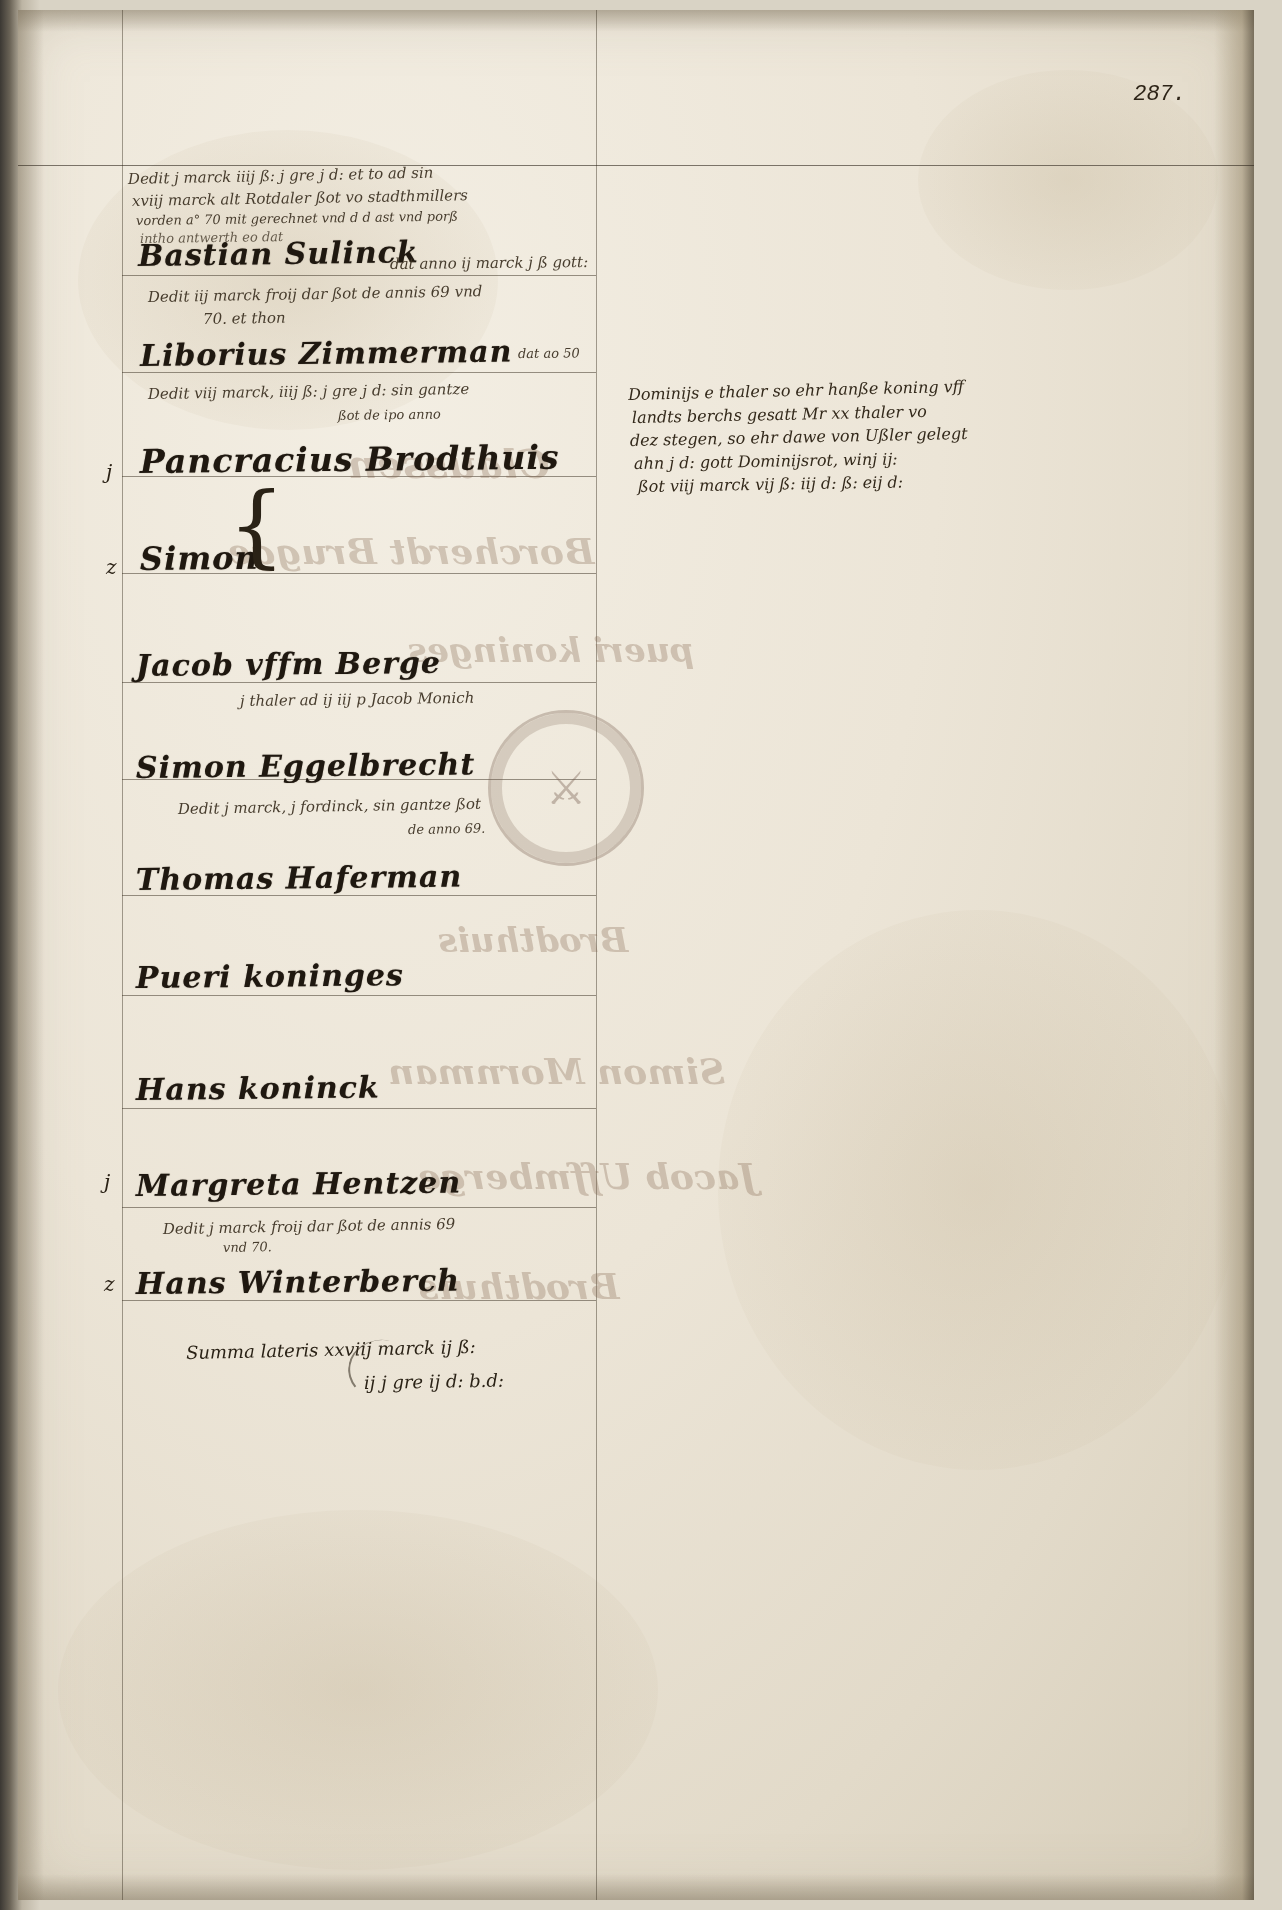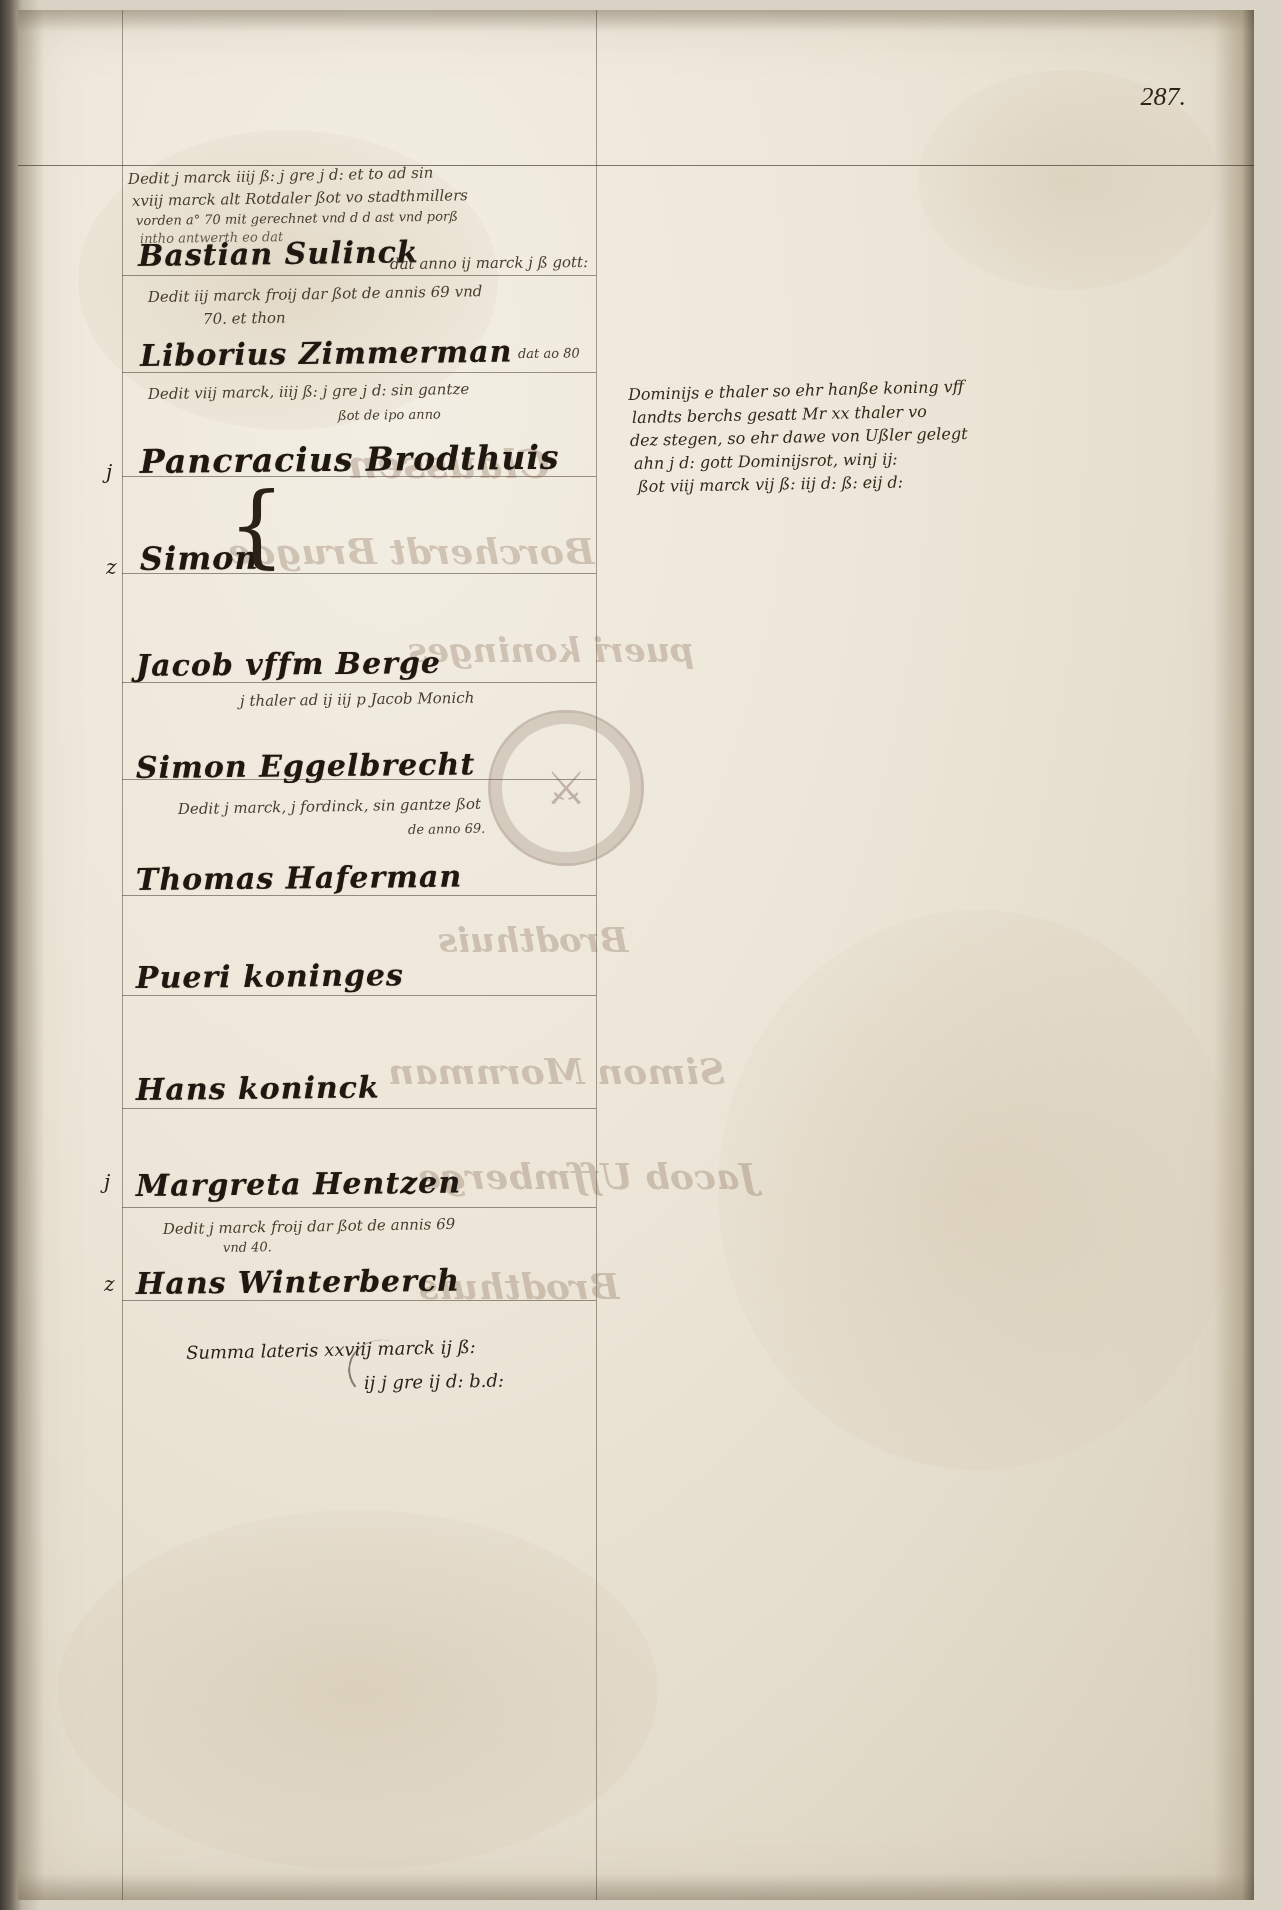--- a/index.html
+++ b/index.html
@@ -108,24 +108,24 @@
     opacity: 0.92;
   }
   .note.small { font-size: 13px; }
   .marg {
     font-size: 16px;
     font-style: italic;
     color: #33291b;
   }
   .folio {
     position: absolute;
-    font-size: 26px;
+    font-size: 22px;
     font-style: italic;
     color: #2d2417;
-    font-family: Liberation Serif, serif;
+    font-family: Liberation Mono, monospace;
   }
   .tick {
     position: absolute;
     font-size: 20px;
     font-style: italic;
     color: #2a2115;
   }
   .sum {
     font-size: 18px;
     font-style: italic;
@@ -221,21 +221,21 @@
     <div class="hand note" style="left:110px;top:160px;transform:rotate(-1.2deg);">Dedit j marck iiij ß: j gre j d: et to ad sin</div>
     <div class="hand note" style="left:114px;top:182px;transform:rotate(-1deg);">xviij marck alt Rotdaler ßot vo stadthmillers</div>
     <div class="hand note small" style="left:118px;top:203px;transform:rotate(-0.8deg);">vorden a° 70 mit gerechnet vnd d d ast vnd porß</div>
     <div class="hand note small" style="left:122px;top:221px;transform:rotate(-0.8deg);opacity:0.75;">intho antwerth eo dat</div>
     <div class="hand name" style="left:120px;top:228px;transform:rotate(-0.8deg);">Bastian Sulinck</div>
     <div class="hand note" style="left:372px;top:245px;transform:rotate(-0.6deg);">dat anno ij marck j ß gott:</div>
     <div class="hand note" style="left:130px;top:278px;transform:rotate(-1deg);">Dedit iij marck froij dar ßot de annis 69 vnd</div>
     <div class="hand note" style="left:185px;top:300px;transform:rotate(-1deg);">70. et thon</div>
 
     <div class="hand name" style="left:122px;top:328px;transform:rotate(-0.7deg);">Liborius Zimmerman</div>
-    <div class="hand note small" style="left:500px;top:336px;transform:rotate(-0.6deg);">dat ao 80</div>
+    <div class="hand note small" style="left:500px;top:336px;transform:rotate(-0.6deg);">dat ao 50</div>
     <div class="hand note" style="left:130px;top:375px;transform:rotate(-0.9deg);">Dedit viij marck, iiij ß: j gre j d: sin gantze</div>
     <div class="hand note small" style="left:320px;top:398px;transform:rotate(-0.9deg);">ßot de ipo anno</div>
 
     <div class="hand marg" style="left:610px;top:375px;transform:rotate(-1.4deg);">Dominijs e thaler so ehr hanße koning vff</div>
     <div class="hand marg" style="left:614px;top:398px;transform:rotate(-1.2deg);">landts berchs gesatt Mr xx thaler vo</div>
     <div class="hand marg" style="left:612px;top:421px;transform:rotate(-1.2deg);">dez stegen, so ehr dawe von Ußler gelegt</div>
     <div class="hand marg" style="left:616px;top:444px;transform:rotate(-1deg);">ahn j d: gott Dominijsrot, winj ij:</div>
     <div class="hand marg" style="left:620px;top:467px;transform:rotate(-1deg);">ßot viij marck vij ß: iij d: ß: eij d:</div>
 
     <div class="hand tick" style="left:88px;top:450px;">j</div>
@@ -258,21 +258,21 @@
 
     <div class="hand name" style="left:118px;top:852px;transform:rotate(-0.6deg);">Thomas Haferman</div>
 
     <div class="hand name" style="left:118px;top:950px;transform:rotate(-0.6deg);">Pueri koninges</div>
 
     <div class="hand name" style="left:118px;top:1062px;transform:rotate(-0.6deg);">Hans koninck</div>
 
     <div class="hand tick" style="left:86px;top:1160px;">j</div>
     <div class="hand name" style="left:118px;top:1158px;transform:rotate(-0.6deg);">Margreta Hentzen</div>
     <div class="hand note" style="left:145px;top:1210px;transform:rotate(-1deg);">Dedit j marck froij dar ßot de annis 69</div>
-    <div class="hand note small" style="left:205px;top:1230px;transform:rotate(-1deg);">vnd 40.</div>
+    <div class="hand note small" style="left:205px;top:1230px;transform:rotate(-1deg);">vnd 70.</div>
 
     <div class="hand tick" style="left:86px;top:1262px;">z</div>
     <div class="hand name" style="left:118px;top:1256px;transform:rotate(-0.6deg);">Hans Winterberch</div>
 
     <div class="hand sum" style="left:168px;top:1332px;transform:rotate(-1.2deg);">Summa lateris xxviij marck ij ß:</div>
     <div class="hand sum" style="left:346px;top:1362px;transform:rotate(-1deg);">ij j gre ij d: b.d:</div>
     <div class="scribble" style="left:330px;top:1330px;width:70px;height:60px;border-left:2px solid rgba(45,36,24,0.55);border-bottom-color:transparent;transform:rotate(10deg);"></div>
   </div>
 </div>
 

